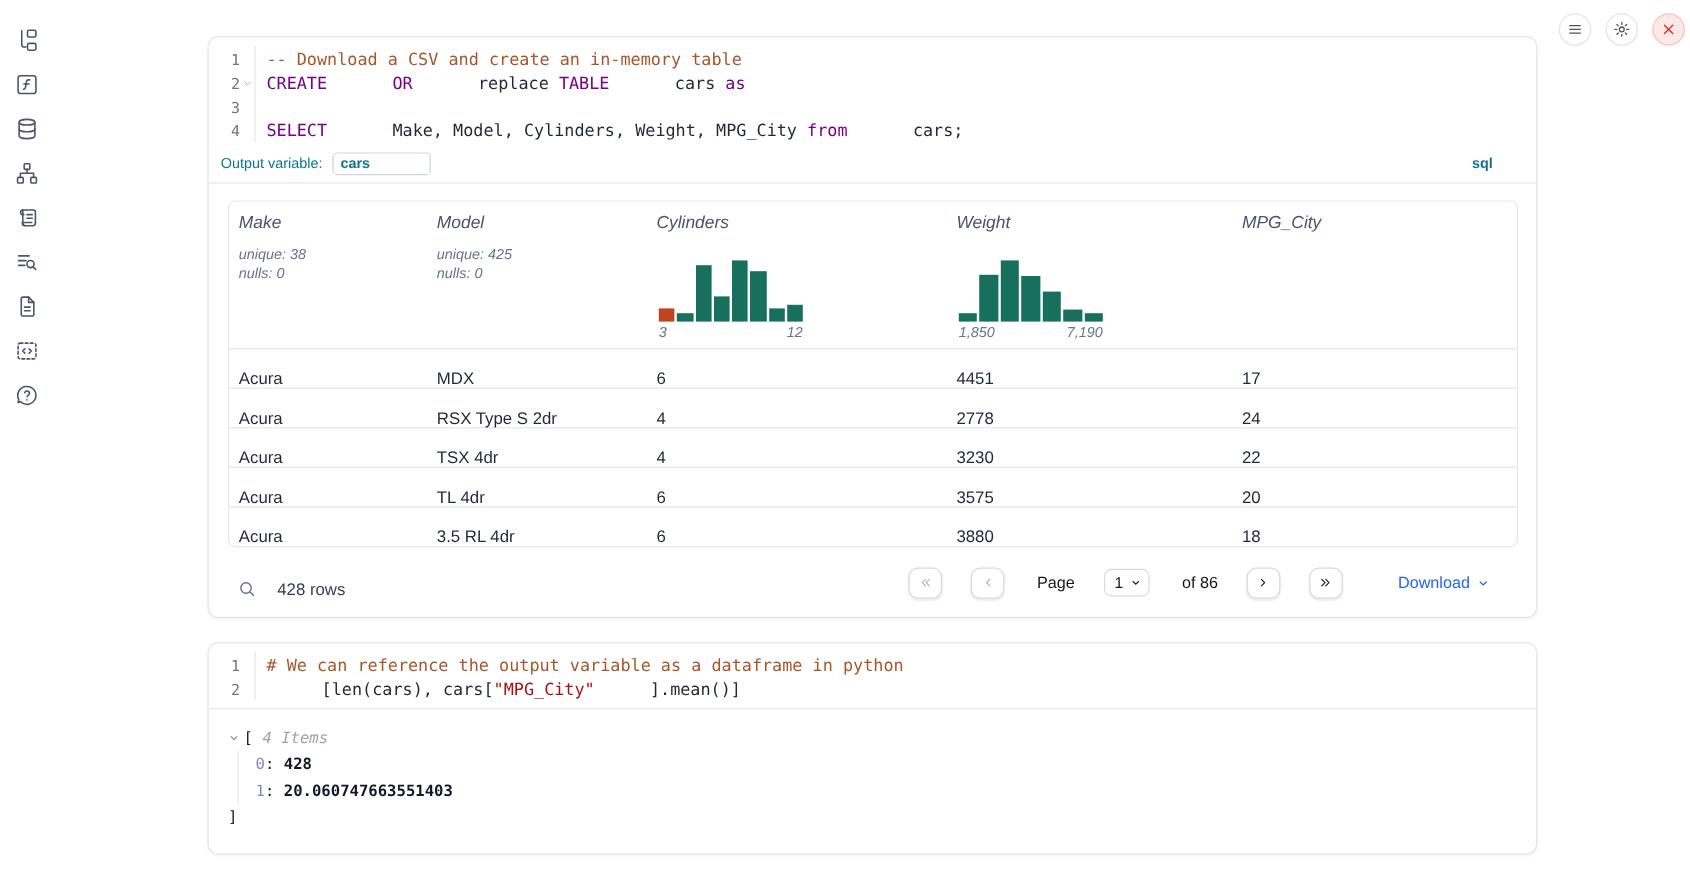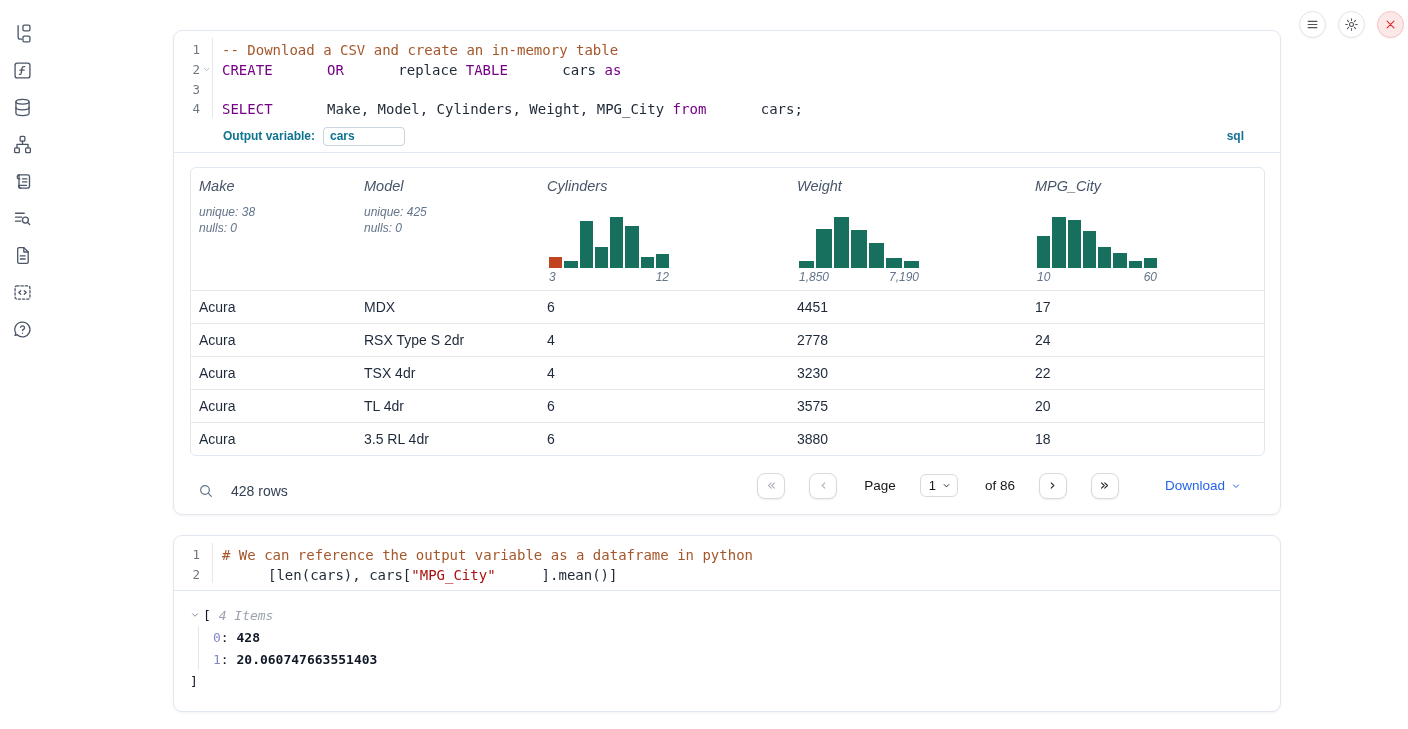--- a/index.html
+++ b/index.html
@@ -47,38 +47,38 @@
   .fold{width:12px;flex:none;display:flex;align-items:center;justify-content:center;}
   .fold svg{width:9px;height:9px;stroke:#9ca3af;fill:none;stroke-width:2;stroke-linecap:round;}
   .code-text{padding-left:10px;}
   .tok-comment{color:var(--comment);}
   .tok-keyword{color:var(--keyword);}
   .tok-string{color:var(--string);}
   .tok-plain{color:var(--code);padding-left:46px;}
 
   .outvar-row{display:flex;align-items:center;height:28px;padding:0 10px 4px 10px;
     border-bottom:1px solid var(--border);}
-  .outvar-label{font-size:12px;font-weight:bold;color:var(--accent);margin-left:39px;}
+  .outvar-label{font-size:12px;font-weight:normal;color:var(--accent);}
   .outvar-input{margin-left:8px;width:82px;height:19px;border:1px solid #cbd5e1;border-radius:4px;
     padding:0 6px;font-size:12px;font-weight:bold;color:var(--accent);
     font-family:"Liberation Sans",sans-serif;outline:none;}
   .lang-badge{margin-left:auto;font-size:12px;font-weight:bold;color:#166f93;padding-right:26px;}
 
   .output-section{padding:14px 16px 0 16px;}
   .data-table{border:1px solid var(--border);border-radius:6px;width:1075px;overflow:hidden;}
   .thead{display:flex;height:122px;font-style:italic;}
   .th{position:relative;padding:10px 0 0 8px;cursor:pointer;}
   .col-0{width:165px;} .col-1{width:183px;} .col-2{width:250px;} .col-3{width:238px;} .col-4{width:237px;}
   .col-name{font-size:14.5px;color:var(--slate);}
   .col-stats{margin-top:10px;font-size:12px;color:var(--muted);line-height:16.5px;}
   .hist{position:absolute;left:10px;bottom:6px;width:120px;}
   .hist-bars{display:flex;align-items:flex-end;gap:2px;height:52px;}
   .hist-bar{flex:1;background:var(--hist-green);}
   .hist-labels{display:flex;justify-content:space-between;margin-top:2px;font-size:12px;color:var(--muted);}
-  .tr{display:flex;height:33px;border-top:1px solid var(--border2);align-items:center;}
+  .tr{display:flex;height:33px;border-top:1px solid var(--border2);align-items:flex-end;}
   .td{font-size:14px;color:#1e293b;padding-left:8px;}
 
   .table-footer{display:flex;align-items:flex-end;height:36px;margin:7px 0 0 0;}
   .search-icon svg{width:16px;height:16px;stroke:#64748b;fill:none;stroke-width:1.8;stroke-linecap:round;}
   .search-icon{margin-left:8px;cursor:pointer;display:flex;}
   .row-count{margin-left:17px;font-size:14px;color:#334155;}
   .pager{margin-left:auto;display:flex;align-items:center;gap:24px;}
   .pg-btn{width:28px;height:26px;border:1px solid #d9dade;border-radius:8px;background:#fff;
     display:flex;align-items:center;justify-content:center;cursor:pointer;
     box-shadow:0 1px 2px rgba(0,0,0,.07);}
@@ -258,36 +258,20 @@
                 <div class="hist-bar" style="height: 6.76px;"></div>
               </div>
               <div class="hist-labels">
                 <span>1,850</span>
                 <span>7,190</span>
               </div>
             </div>
           </div>
           <div class="th col-4">
             <div class="col-name">MPG_City</div>
-            <div class="hist">
-              <div class="hist-bars">
-                <div class="hist-bar" style="height: 32.24px;"></div>
-                <div class="hist-bar" style="height: 50.44px;"></div>
-                <div class="hist-bar" style="height: 47.32px;"></div>
-                <div class="hist-bar" style="height: 36.92px;"></div>
-                <div class="hist-bar" style="height: 20.8px;"></div>
-                <div class="hist-bar" style="height: 15.08px;"></div>
-                <div class="hist-bar" style="height: 6.76px;"></div>
-                <div class="hist-bar" style="height: 9.88px;"></div>
-              </div>
-              <div class="hist-labels">
-                <span>10</span>
-                <span>60</span>
-              </div>
-            </div>
           </div>
         </div>
       <div id="table-body">
           <div class="tr">
             <div class="td col-0">Acura</div>
             <div class="td col-1">MDX</div>
             <div class="td col-2">6</div>
             <div class="td col-3">4451</div>
             <div class="td col-4">17</div>
           </div>

